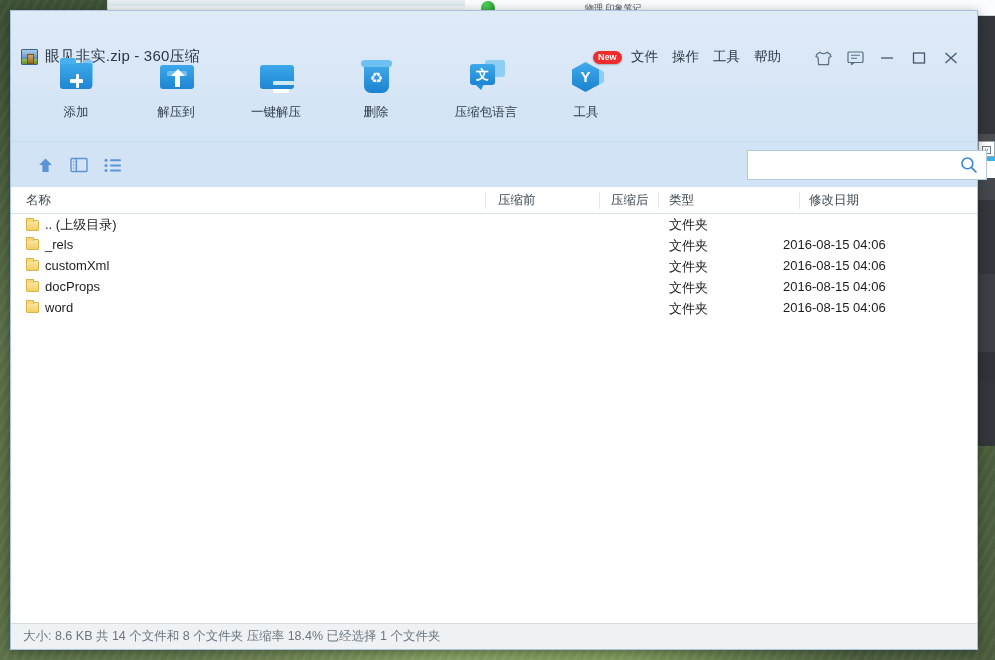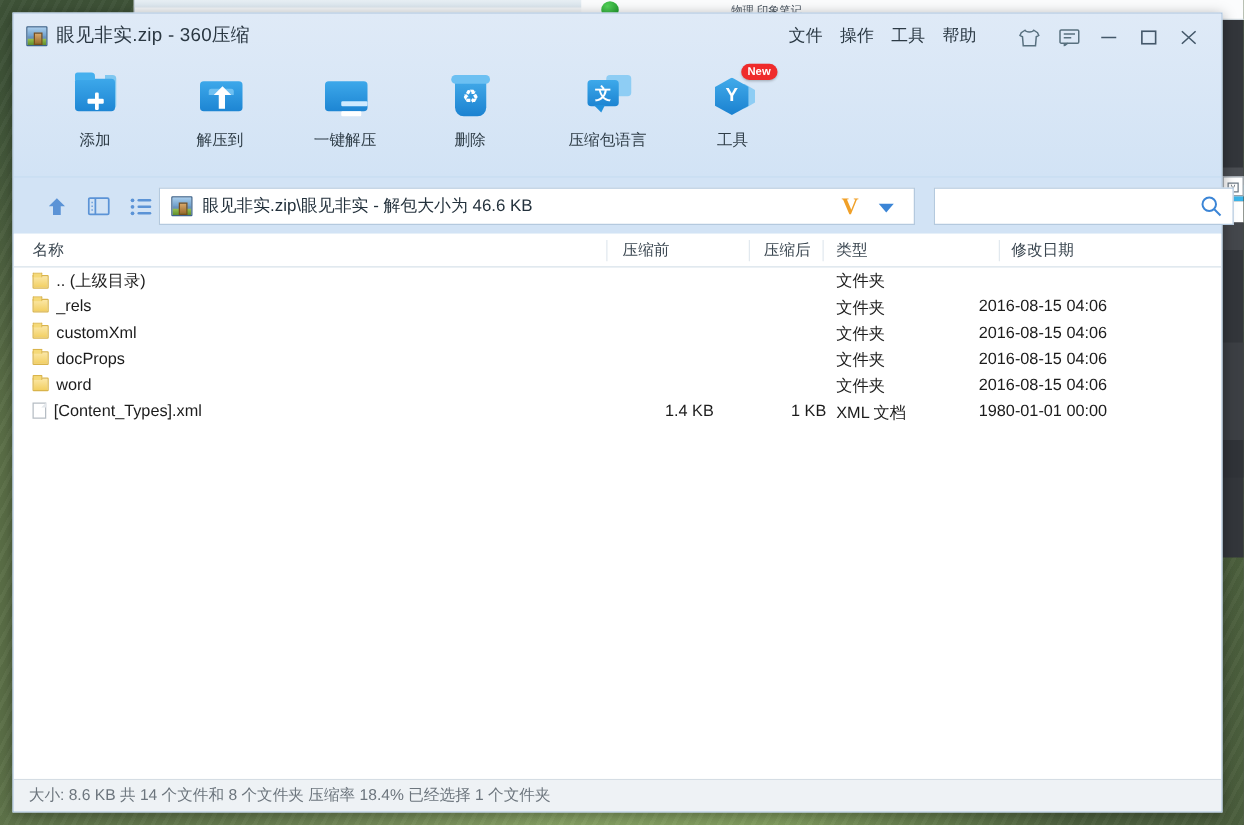--- a/index.html
+++ b/index.html
@@ -80,21 +80,21 @@
     border:1px solid #a8c2dd;
     box-shadow:0 2px 10px rgba(0,0,0,.35);
     display:flex; flex-direction:column;
   }
 
   
   .header{
     background:linear-gradient(#dfeaf7, #d2e3f5);
     height:130px; position:relative; flex:0 0 auto;
   }
-  .titlebar{ height:36px; position:relative; }
+  .titlebar{ height:36px; position:relative;margin-top:28px; }
   .app-icon{
     position:absolute; left:10px; top:10px; width:17px; height:16px;
     background:linear-gradient(#8fb4d8,#4b78a8);
     border:1px solid #3c6288; border-radius:1px; overflow:hidden;
   }
   .app-icon .sky{ position:absolute; left:0; top:0; width:100%; height:7px;
     background:linear-gradient(#a8cdec,#6e9fcb); }
   .app-icon .grass{ position:absolute; left:0; bottom:0; width:100%; height:5px;
     background:linear-gradient(#97c152,#5f8e2c); }
   .app-icon .box{ position:absolute; left:5px; top:4px; width:7px; height:10px;
@@ -500,30 +500,20 @@
           <circle cx="2" cy="2.2" r="1.5"></circle>
             <rect x="6" y="1.2" width="11" height="2" rx="1"></rect>
           <circle cx="2" cy="7.4" r="1.5"></circle>
             <rect x="6" y="6.4" width="11" height="2" rx="1"></rect>
           <circle cx="2" cy="12.6" r="1.5"></circle>
             <rect x="6" y="11.6" width="11" height="2" rx="1"></rect>
         </g>
       </svg>
     </div>
 
-    <div class="addrbox">
-      <div class="addr-icon">
-        <div class="sky"></div>
-          <div class="grass"></div>
-          <div class="box"></div>
-      </div>
-      <div class="addr-text">眼见非实.zip\眼见非实 - 解包大小为 46.6 KB</div>
-      <div class="v-mark">V</div>
-      <div class="caret-down"></div>
-    </div>
 
     <div class="searchbox">
       <input class="searchinput" type="text" placeholder="" style="">
       <div class="search-ic">
         <svg width="18" height="18" viewBox="0 0 18 18" fill="none" stroke="#3b85d6" stroke-width="1.6">
           <circle cx="7.4" cy="7.4" r="5.4"></circle>
             <path d="M11.4 11.4 L16.4 16.4"></path>
         </svg>
       </div>
     </div>
@@ -586,29 +576,19 @@
         <div class="row">
           <div class="c-name">
             <span class="ficon folder-i"></span>
             <span>word</span>
           </div>
           <div class="c-pre"></div>
           <div class="c-post"></div>
           <div class="c-type">文件夹</div>
           <div class="c-date">2016-08-15 04:06</div>
         </div>
-        <div class="row">
-          <div class="c-name">
-            <span class="ficon file-i"></span>
-            <span>[Content_Types].xml</span>
-          </div>
-          <div class="c-pre">1.4 KB</div>
-          <div class="c-post">1 KB</div>
-          <div class="c-type">XML 文档</div>
-          <div class="c-date">1980-01-01 00:00</div>
-        </div>
       </div>
   </div>
 
   <div class="statusbar">
     <span>大小: 8.6 KB 共 14 个文件和 8 个文件夹 压缩率 18.4% 已经选择 1 个文件夹</span>
   </div>
 </div>
 
 </body></html>

